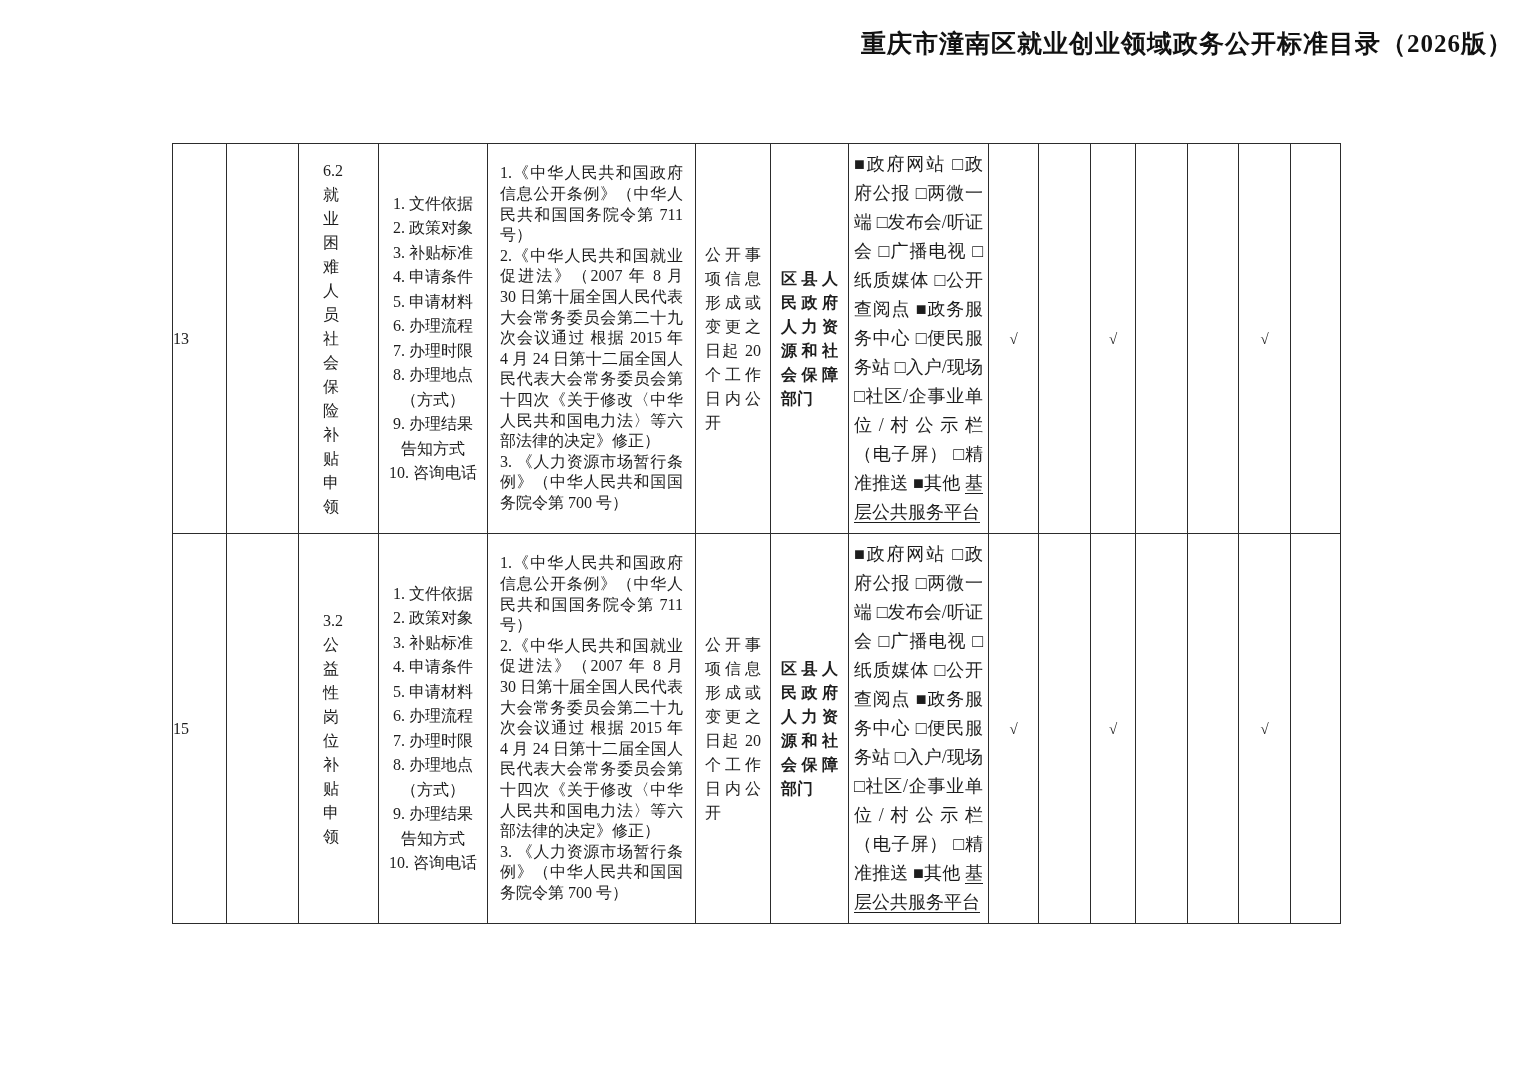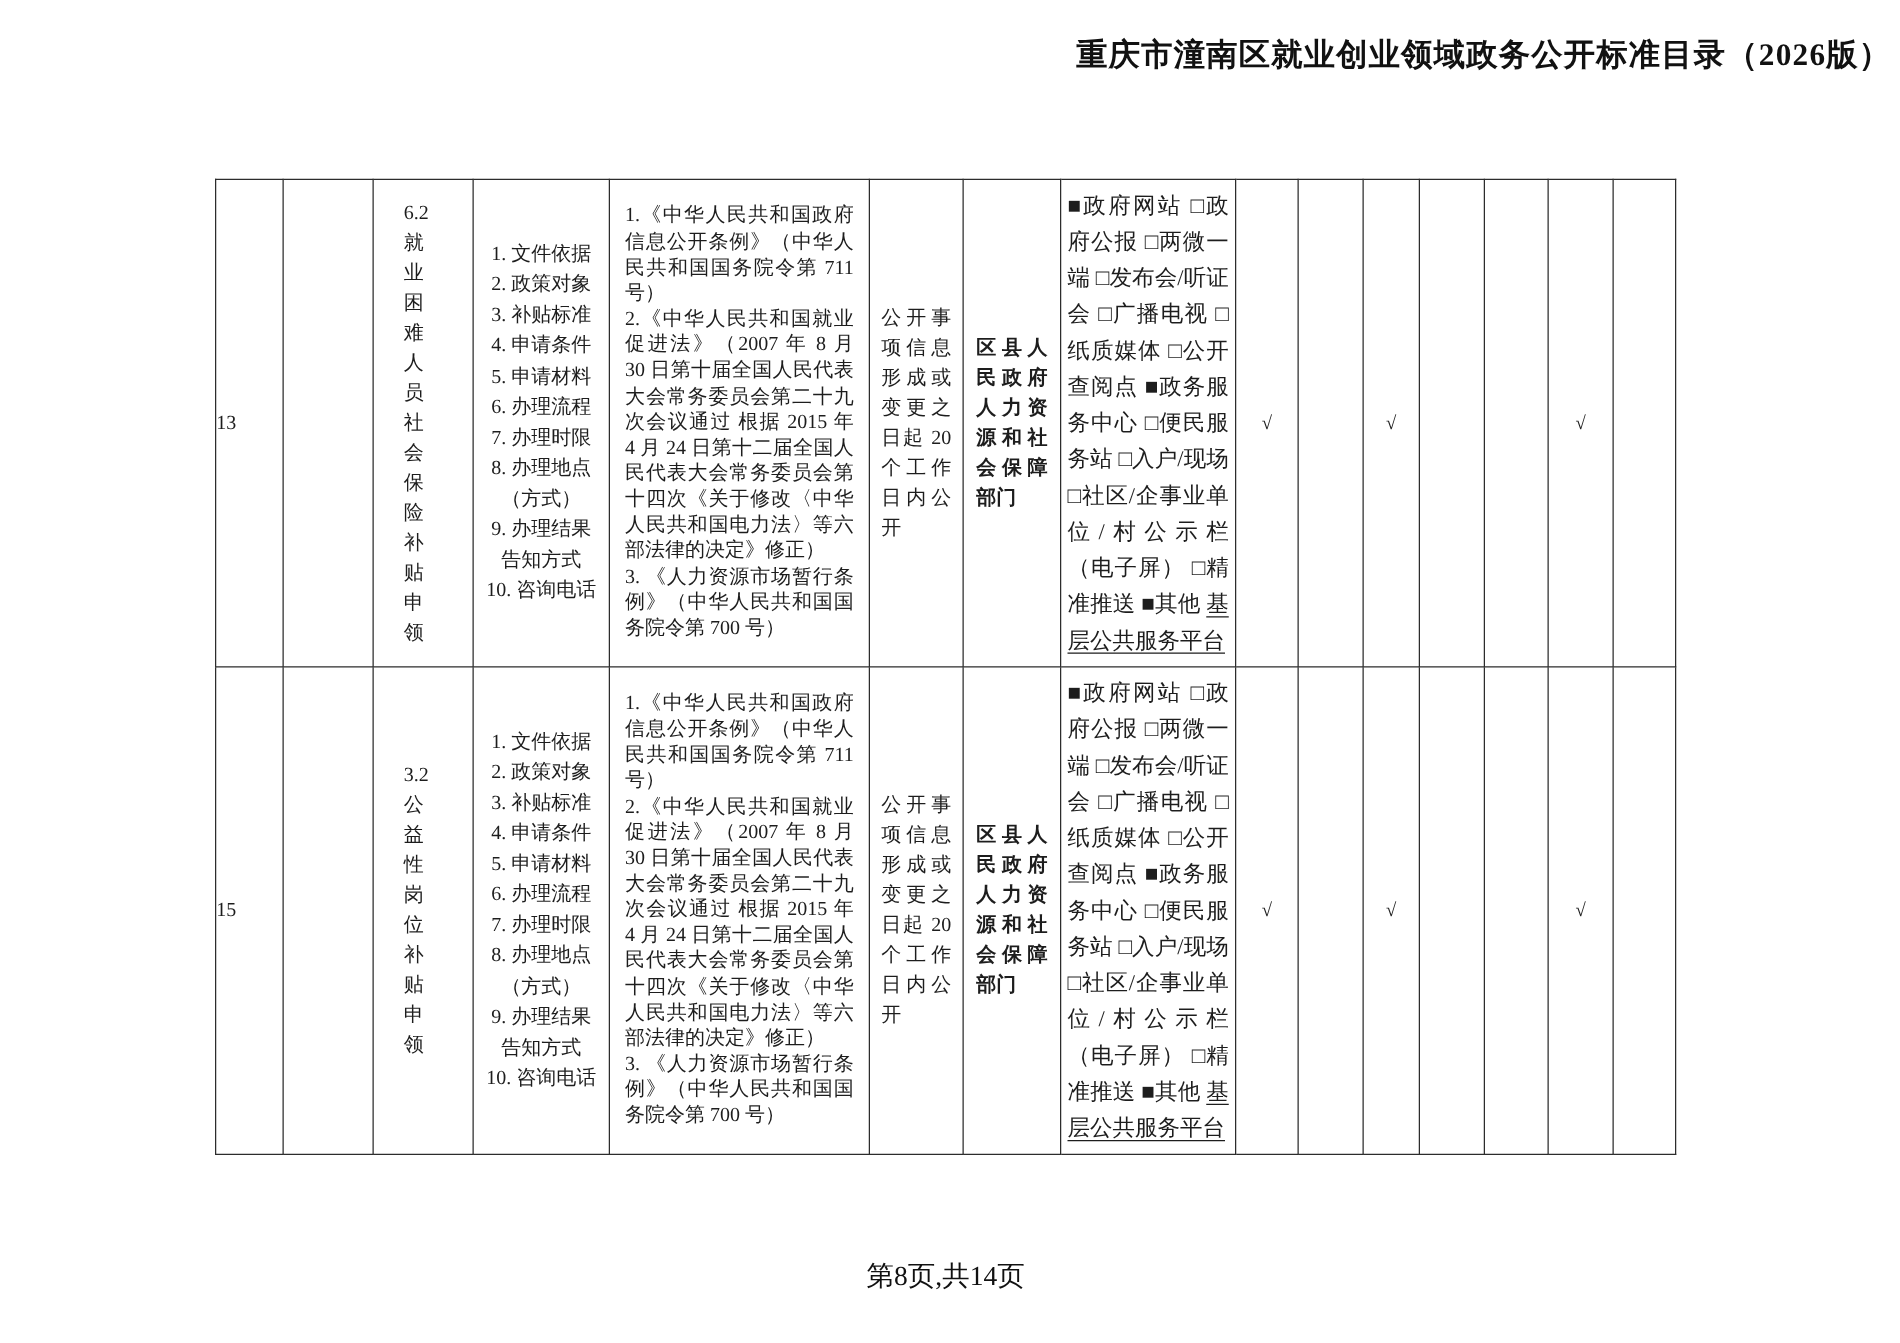--- a/index.html
+++ b/index.html
@@ -181,15 +181,14 @@
         <td class="c-mark"></td>
         <td class="c-mark">√</td>
         <td class="c-mark"></td>
         <td class="c-mark"></td>
         <td class="c-mark">√</td>
         <td class="c-mark"></td>
       </tr>
     </tbody>
   </table>
 
-  <div class="doc-footer">第8页,共14页</div>
 
 </div>
 
 </body></html>

